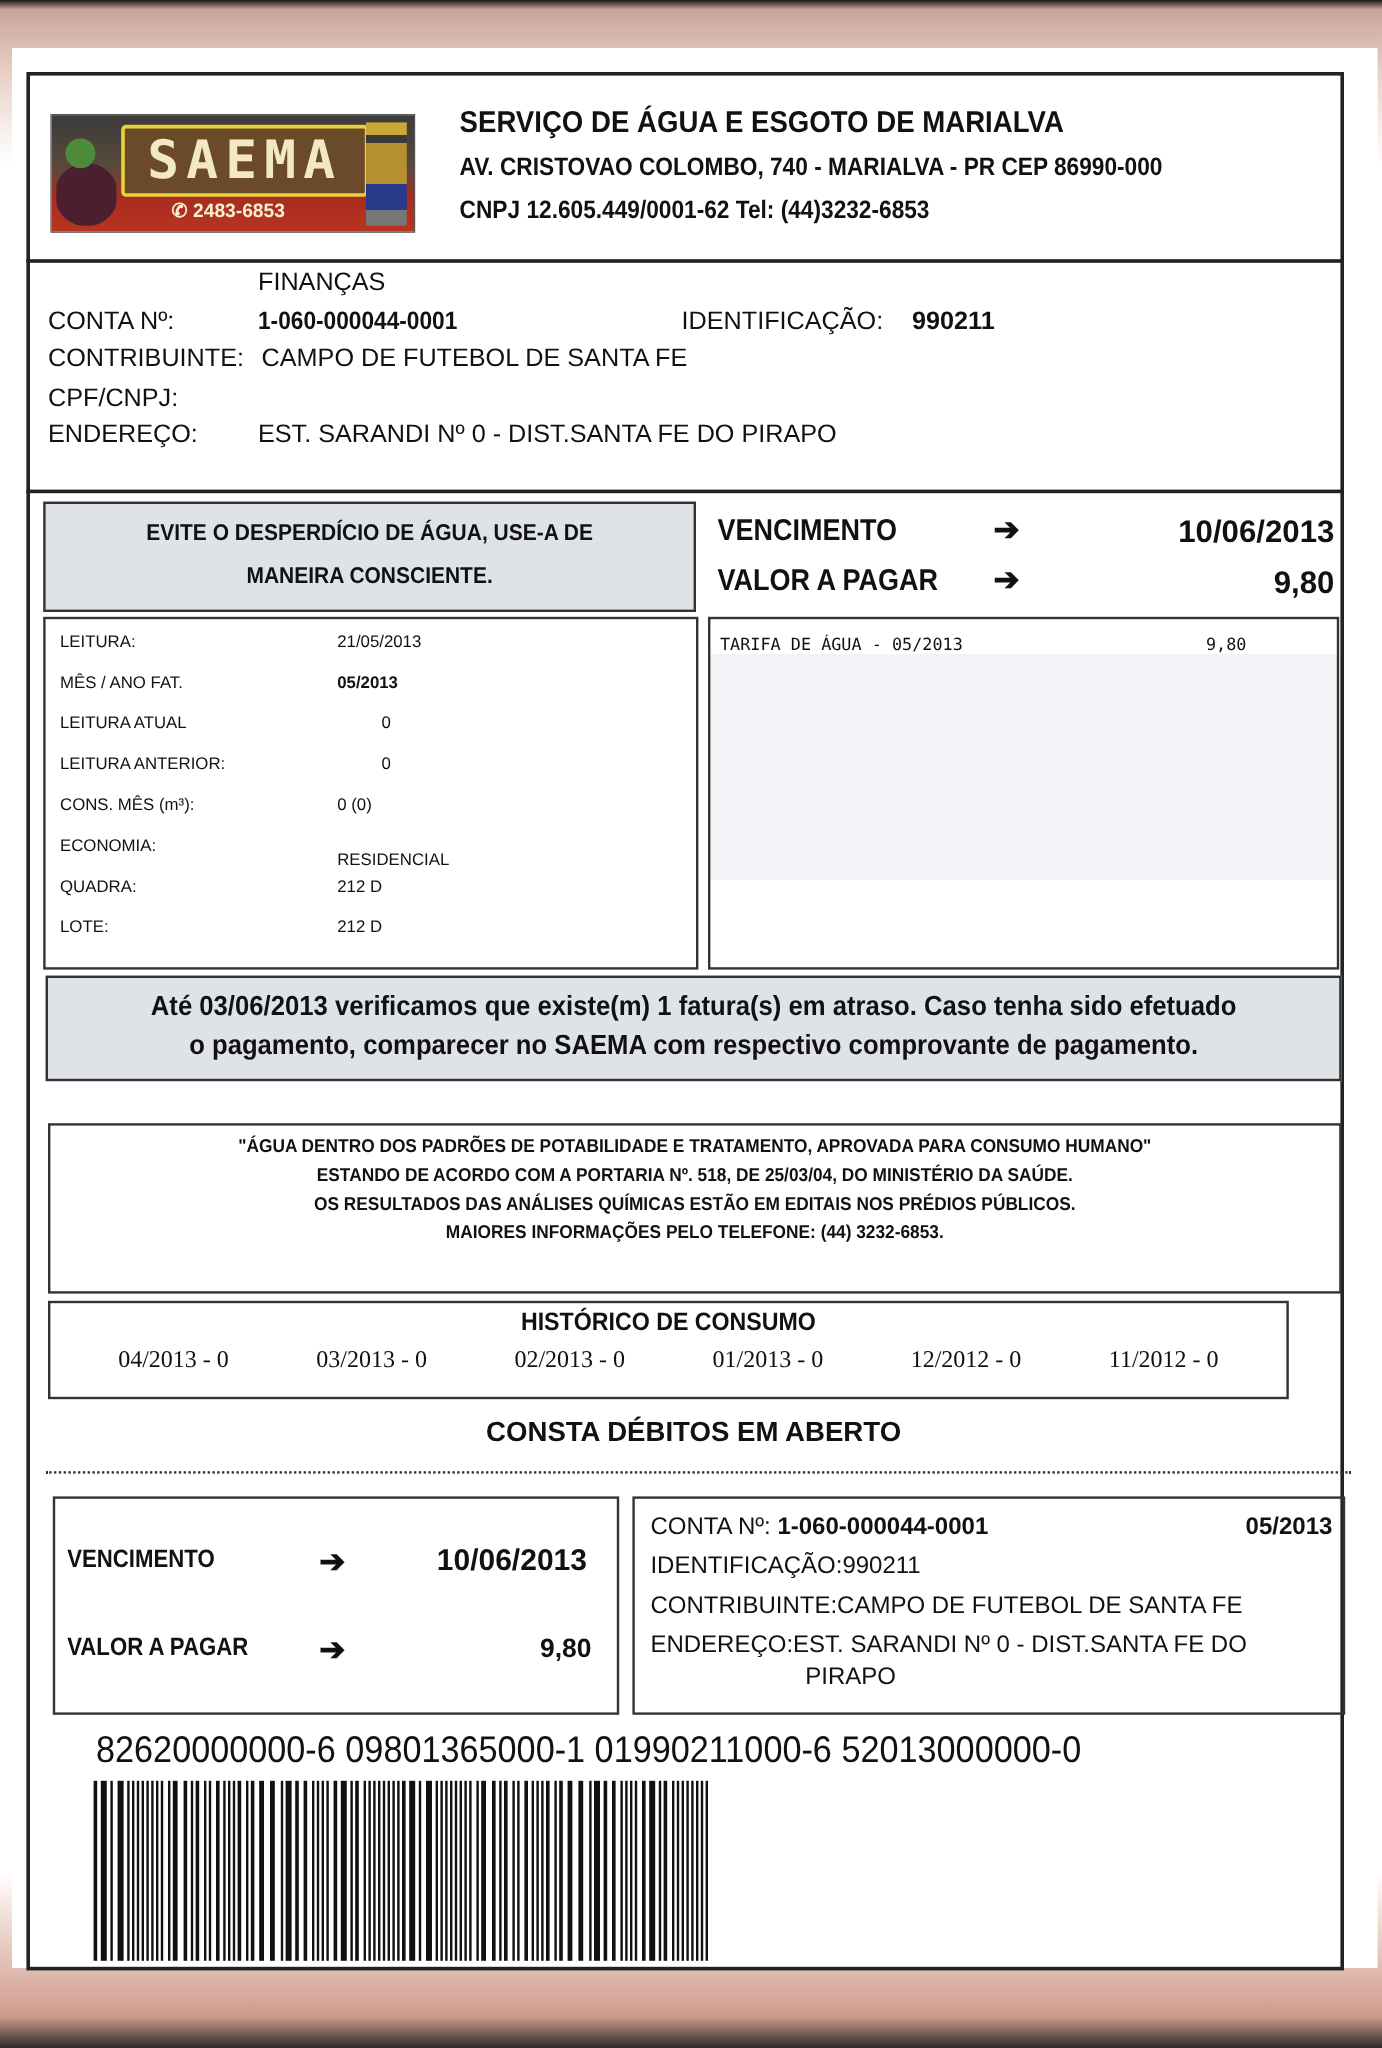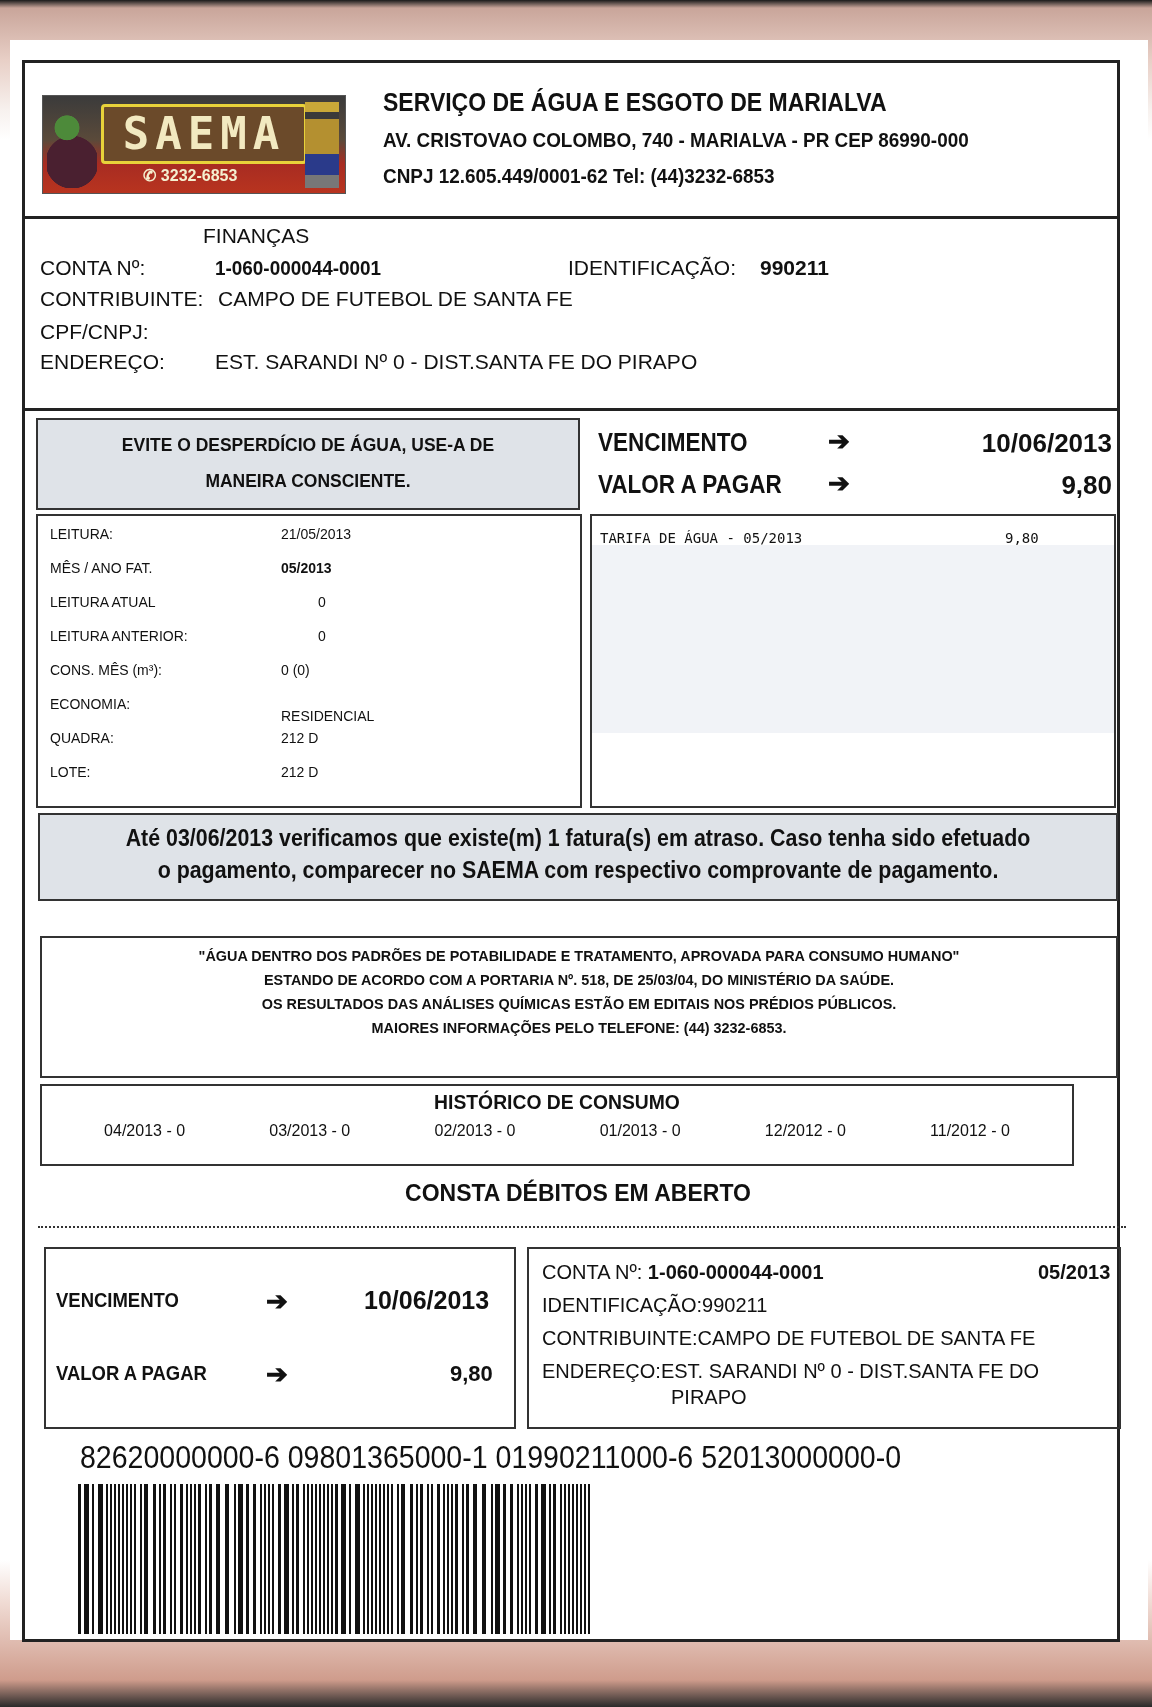--- a/index.html
+++ b/index.html
@@ -29,43 +29,43 @@
 
   
   .gray { background:#dfe3e8; }
   .center { text-align:center; }
   .arrow { font-size:26px; font-weight:bold; }
 
   .lbl { font-size:14px; white-space:nowrap; }
   .mono { font-family:"DejaVu Sans Mono", monospace; font-size:14px; }
 
   .notice-text { font-size:15.5px; font-weight:bold; line-height:24px; }
-  .hist-item { font-size:16px; white-space:nowrap; }
+  .hist-item { font-size:20px; white-space:nowrap;font-family:Liberation Serif, serif; }
   .dashed { position:absolute; left:38px; width:1088px; border-top:2px dotted #333; }
   .barcode { position:absolute; left:78px; top:1484px; width:700px; height:150px; display:flex; align-items:stretch; }
   .barcode span { display:block; background:#111; }
 </style>
 </head>
 <body>
 
 <div class="paper"></div>
 <div class="frame"></div>
 
 <div class="abs logo">
   <div class="grapes"></div>
   <div class="word">SAEMA</div>
-  <div class="phone">✆ <span>3232-6853</span></div>
+  <div class="phone">✆ <span>2483-6853</span></div>
   <div class="valve"></div>
 </div>
 <div class="abs hdr-title">SERVIÇO DE ÁGUA E ESGOTO DE MARIALVA</div>
 <div class="abs hdr-line" style="top:128px">AV. CRISTOVAO COLOMBO, 740 - MARIALVA - PR  CEP 86990-000</div>
 <div class="abs hdr-line" style="top:164px">CNPJ 12.605.449/0001-62   Tel: (44)3232-6853</div>
 <div class="hsep" style="top:216px"></div>
 
-<div class="abs info" style="left:203px;top:224px">FINANÇAS</div>
+<div class="abs info" style="left:215px;top:224px">FINANÇAS</div>
 <div class="abs info" style="left:40px;top:256px">CONTA Nº:</div>
 <div class="abs info b" style="left:215px;top:256px;transform:scaleX(.9);transform-origin:left top">1-060-000044-0001</div>
 <div class="abs info" style="left:568px;top:256px">IDENTIFICAÇÃO:</div>
 <div class="abs info b" style="left:760px;top:256px">990211</div>
 <div class="abs info" style="left:40px;top:287px">CONTRIBUINTE:</div>
 <div class="abs info" style="left:218px;top:287px">CAMPO DE FUTEBOL DE SANTA FE</div>
 <div class="abs info" style="left:40px;top:320px">CPF/CNPJ:</div>
 <div class="abs info" style="left:218px;top:320px"></div>
 <div class="abs info" style="left:40px;top:350px">ENDEREÇO:</div>
 <div class="abs info" style="left:215px;top:350px">EST. SARANDI Nº 0 - DIST.SANTA FE DO PIRAPO</div>

